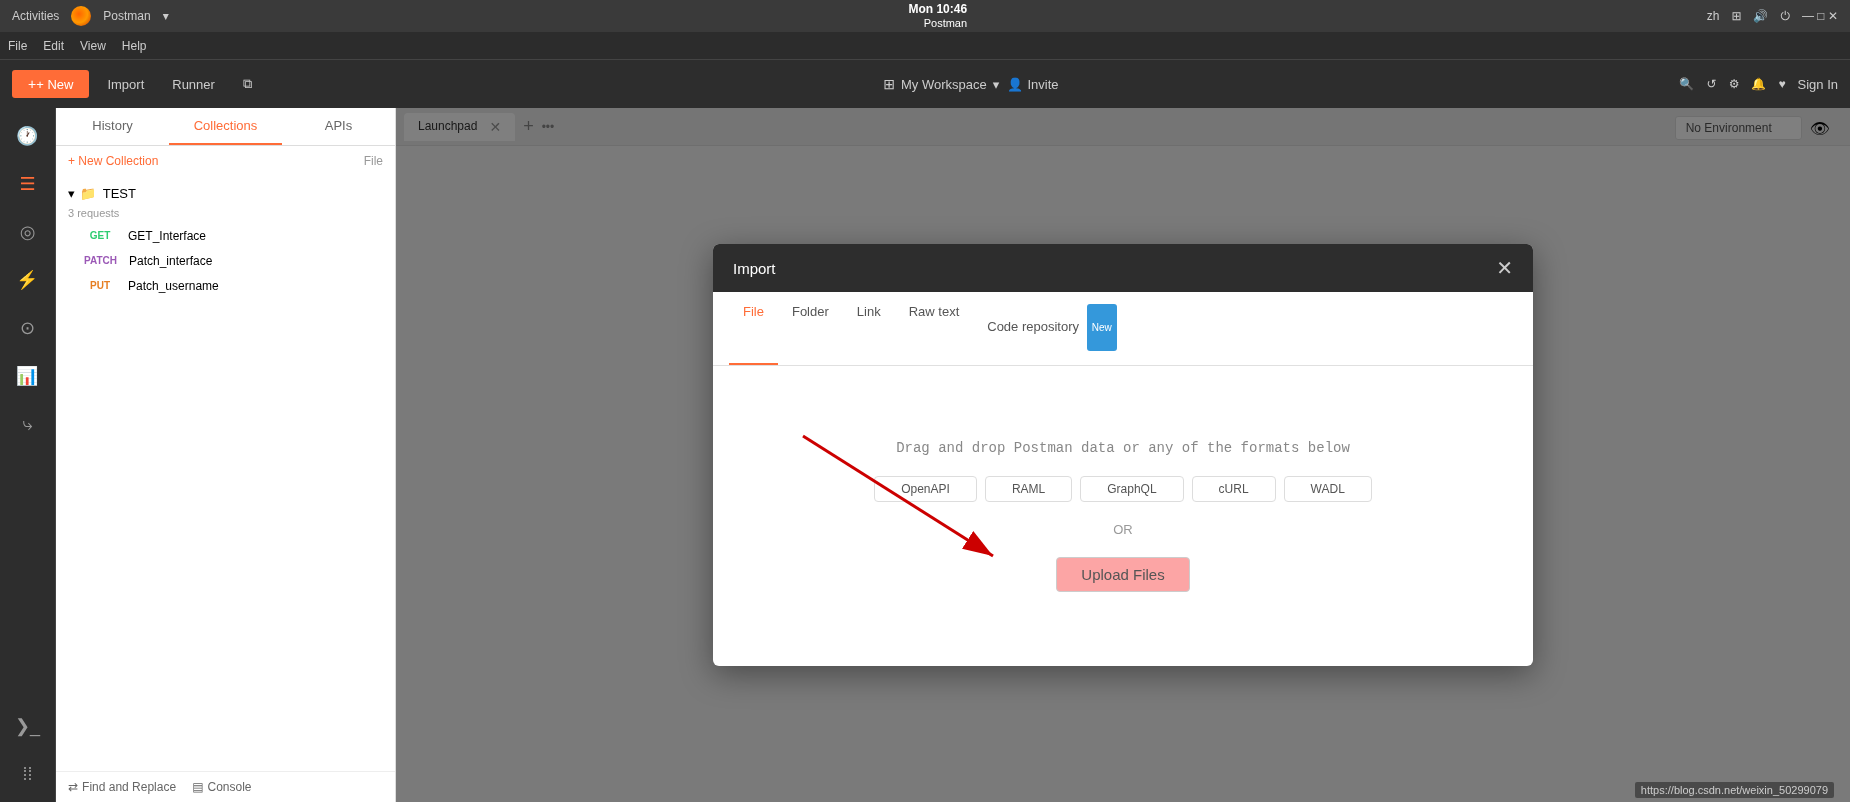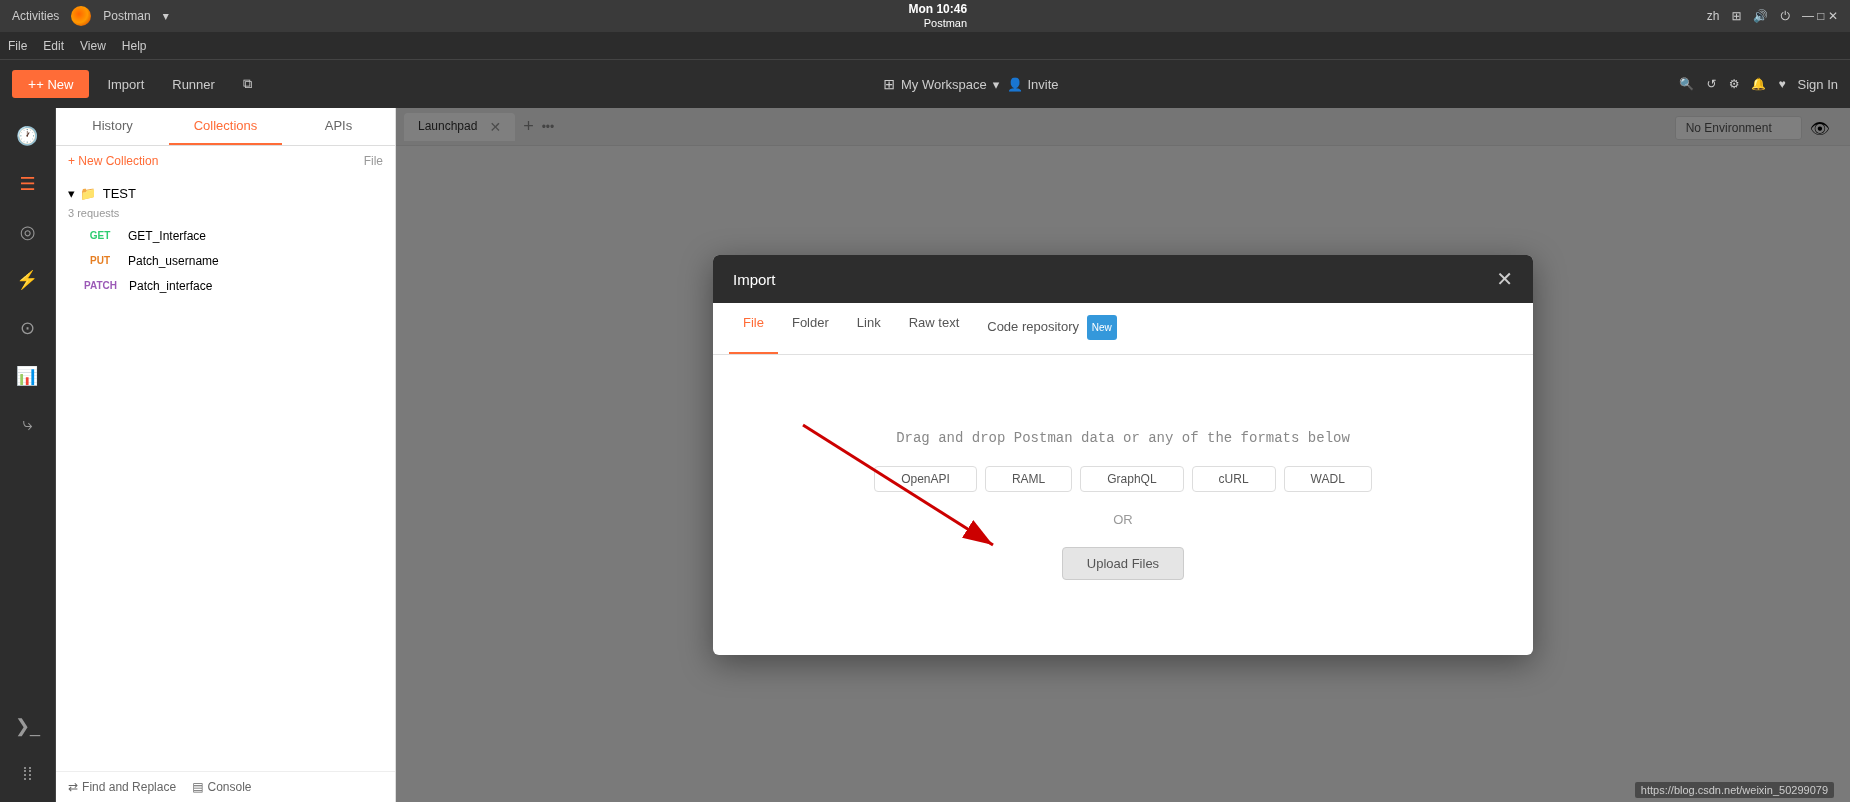--- a/index.html
+++ b/index.html
@@ -377,21 +377,21 @@
     }
     .modal-tab.active {
       color: #ff6c37;
       border-bottom-color: #ff6c37;
     }
     .new-badge {
       display: inline-block;
       background: #3498db;
       color: #fff;
       font-size: 10px;
-      padding: 7px 5px;
+      padding: 18px 5px;
       border-radius: 3px;
       margin-left: 4px;
       vertical-align: middle;
     }
 
     
     .modal-body {
       padding: 40px 30px;
       min-height: 300px;
       display: flex;
@@ -422,25 +422,25 @@
       color: #555;
       background: #fff;
     }
 
     .or-divider {
       color: #999;
       font-size: 13px;
     }
 
     .upload-files-btn {
-      background: #e5e5e5;
+      background: #fca5a5;
       border: 1px solid #ccc;
       border-radius: 4px;
       padding: 8px 24px;
-      font-size: 13px;
+      font-size: 15px;
       color: #555;
       cursor: pointer;
     }
 
     
     .arrow-annotation {
       position: absolute;
       top: 40px;
       left: 60px;
       width: 300px;
@@ -543,26 +543,26 @@
           <span>▾</span>
           <span>📁</span>
           <span class="collection-name">TEST</span>
         </div>
         <div style="padding-left:12px; color:#999; font-size:11px; padding-bottom:4px;">3 requests</div>
         <div class="request-item">
           <span class="method-badge method-get">GET</span>
           <span>GET_Interface</span>
         </div>
         <div class="request-item">
+          <span class="method-badge method-patch">PATCH</span>
+          <span>Patch_interface</span>
+        </div>
+        <div class="request-item">
           <span class="method-badge method-put">PUT</span>
           <span>Patch_username</span>
-        </div>
-        <div class="request-item">
-          <span class="method-badge method-patch">PATCH</span>
-          <span>Patch_interface</span>
         </div>
       </div>
       <div style="flex:1"></div>
       <div class="panel-bottom">
         <button class="panel-bottom-btn">
           <span>⇄</span>
           <span>Find and Replace</span>
         </button>
         <button class="panel-bottom-btn">
           <span>▤</span>

